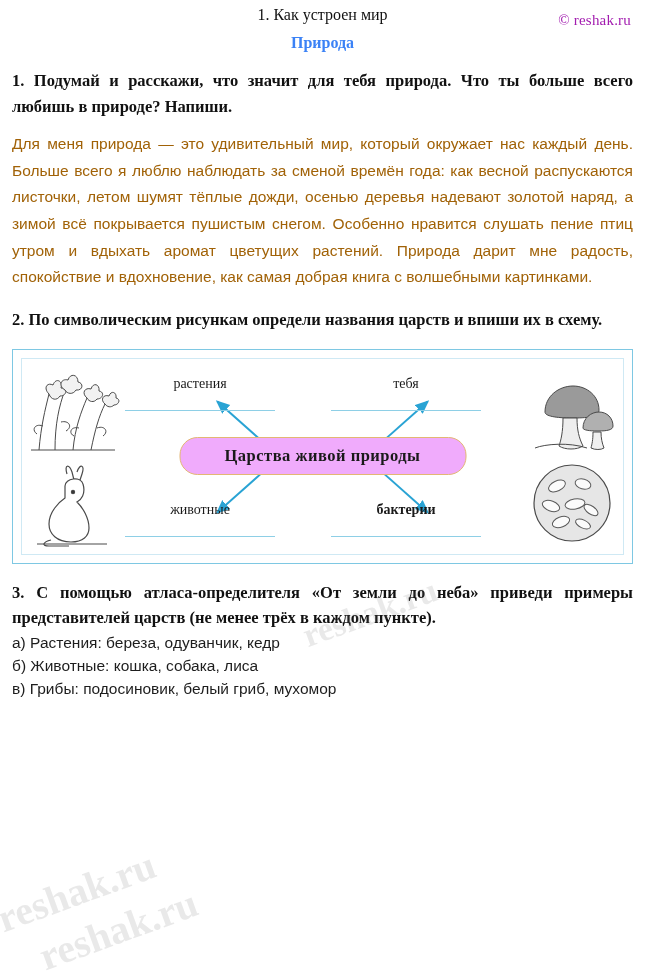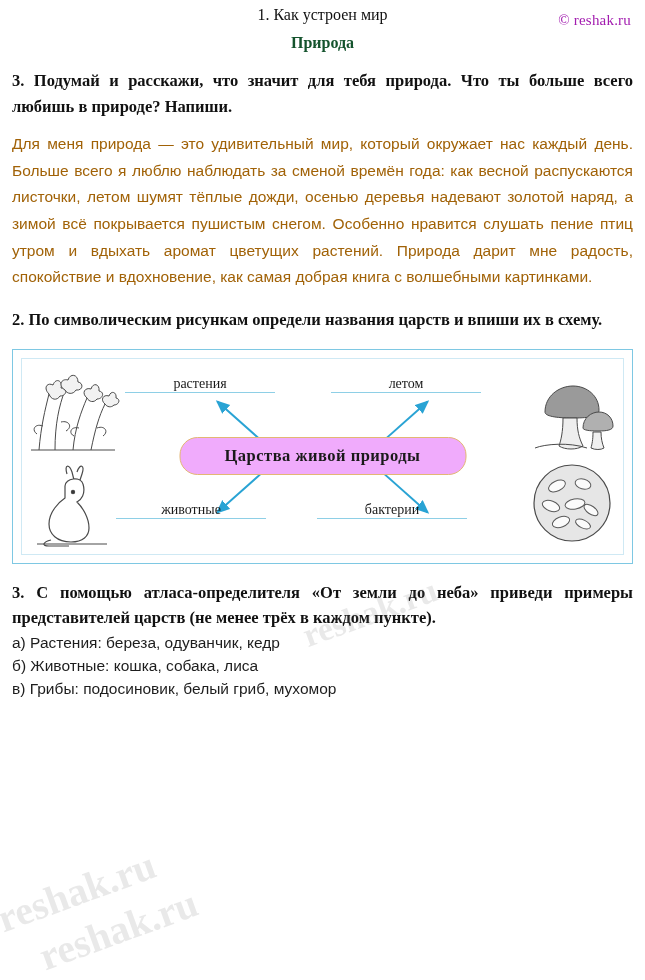--- a/index.html
+++ b/index.html
@@ -38,21 +38,21 @@
     font-size: 16px;
     font-weight: normal;
     color: #111;
   }
   h2.doc-subtitle {
     margin: 10px 0 0 0;
     text-align: center;
     font-family: "Liberation Serif", serif;
     font-size: 16px;
     font-weight: bold;
-    color: #14532d;
+    color: #3b82f6;
   }
   .task {
     margin-top: 16px;
     font-family: "Liberation Serif", serif;
     font-weight: bold;
     font-size: 16.5px;
     line-height: 1.55;
     text-align: justify;
     color: #111;
   }
@@ -100,28 +100,28 @@
     color: #1a1a1a;
     z-index: 5;
   }
   .slot-label {
     position: absolute;
     font-family: "Liberation Serif", serif;
     font-size: 14px;
     color: #1a1a1a;
     text-align: center;
     width: 150px;
-    padding-bottom: 0;
+    padding-bottom: 18px;
     border-bottom: 1px solid #8ecfe6;
     box-sizing: border-box;
   }
   .slot-tl { left: 112px; top: 26px; }
   .slot-tr { left: 318px; top: 26px; }
-  .slot-bl { left: 103px; top: 152px; }
-  .slot-br { left: 304px; top: 152px; }
+  .slot-bl { left: 112px; top: 152px; }
+  .slot-br { left: 318px; top: 152px; font-weight: bold; }
   .arrow-svg {
     position: absolute;
     left: 0; top: 0;
     width: 100%;
     height: 100%;
     pointer-events: none;
   }
   .pic {
     position: absolute;
     width: 95px;
@@ -157,21 +157,21 @@
 </head>
 <body>
 
 <div class="page">
 
   <div class="watermark-top">© reshak.ru</div>
 
   <h1 class="doc-title">1. Как устроен мир</h1>
   <h2 class="doc-subtitle">Природа</h2>
 
-  <div class="task">3. Подумай и расскажи, что значит для тебя природа. Что ты больше всего любишь в природе? Напиши.</div>
+  <div class="task">1. Подумай и расскажи, что значит для тебя природа. Что ты больше всего любишь в природе? Напиши.</div>
   <div class="answer">Для меня природа — это удивительный мир, который окружает нас каждый день. Больше всего я люблю наблюдать за сменой времён года: как весной распускаются листочки, летом шумят тёплые дожди, осенью деревья надевают золотой наряд, а зимой всё покрывается пушистым снегом. Особенно нравится слушать пение птиц утром и вдыхать аромат цветущих растений. Природа дарит мне радость, спокойствие и вдохновение, как самая добрая книга с волшебными картинками.</div>
 
   <div class="task">2. По символическим рисункам определи названия царств и впиши их в схему.</div>
 
   <div class="scheme">
     <div class="scheme-inner"></div>
 
     <svg class="arrow-svg" viewBox="0 0 621 215" preserveAspectRatio="none">
       <defs>
         <marker id="ah" markerWidth="8" markerHeight="8" refX="6" refY="3" orient="auto">
@@ -238,21 +238,21 @@
           <ellipse cx="26" cy="46" rx="9" ry="5" transform="rotate(20 26 46)"></ellipse>
           <ellipse cx="50" cy="44" rx="10" ry="5" transform="rotate(-10 50 44)"></ellipse>
           <ellipse cx="66" cy="50" rx="8" ry="4" transform="rotate(35 66 50)"></ellipse>
           <ellipse cx="36" cy="62" rx="9" ry="5" transform="rotate(-20 36 62)"></ellipse>
           <ellipse cx="58" cy="64" rx="8" ry="4" transform="rotate(25 58 64)"></ellipse>
         </g>
       </svg>
     </div>
 
     <div class="slot-label slot-tl">растения</div>
-    <div class="slot-label slot-tr">летом</div>
+    <div class="slot-label slot-tr">тебя</div>
     <div class="slot-label slot-bl">животные</div>
     <div class="slot-label slot-br">бактерии</div>
 
     <div class="center-pill">Царства  живой  природы</div>
   </div>
 
   <div class="task">3. С помощью атласа-определителя «От земли до неба» приведи примеры представителей царств (не менее трёх в каждом пункте).</div>
 
   <div class="list-item">а) Растения: береза, одуванчик, кедр</div>
   <div class="list-item">б) Животные: кошка, собака, лиса</div>

